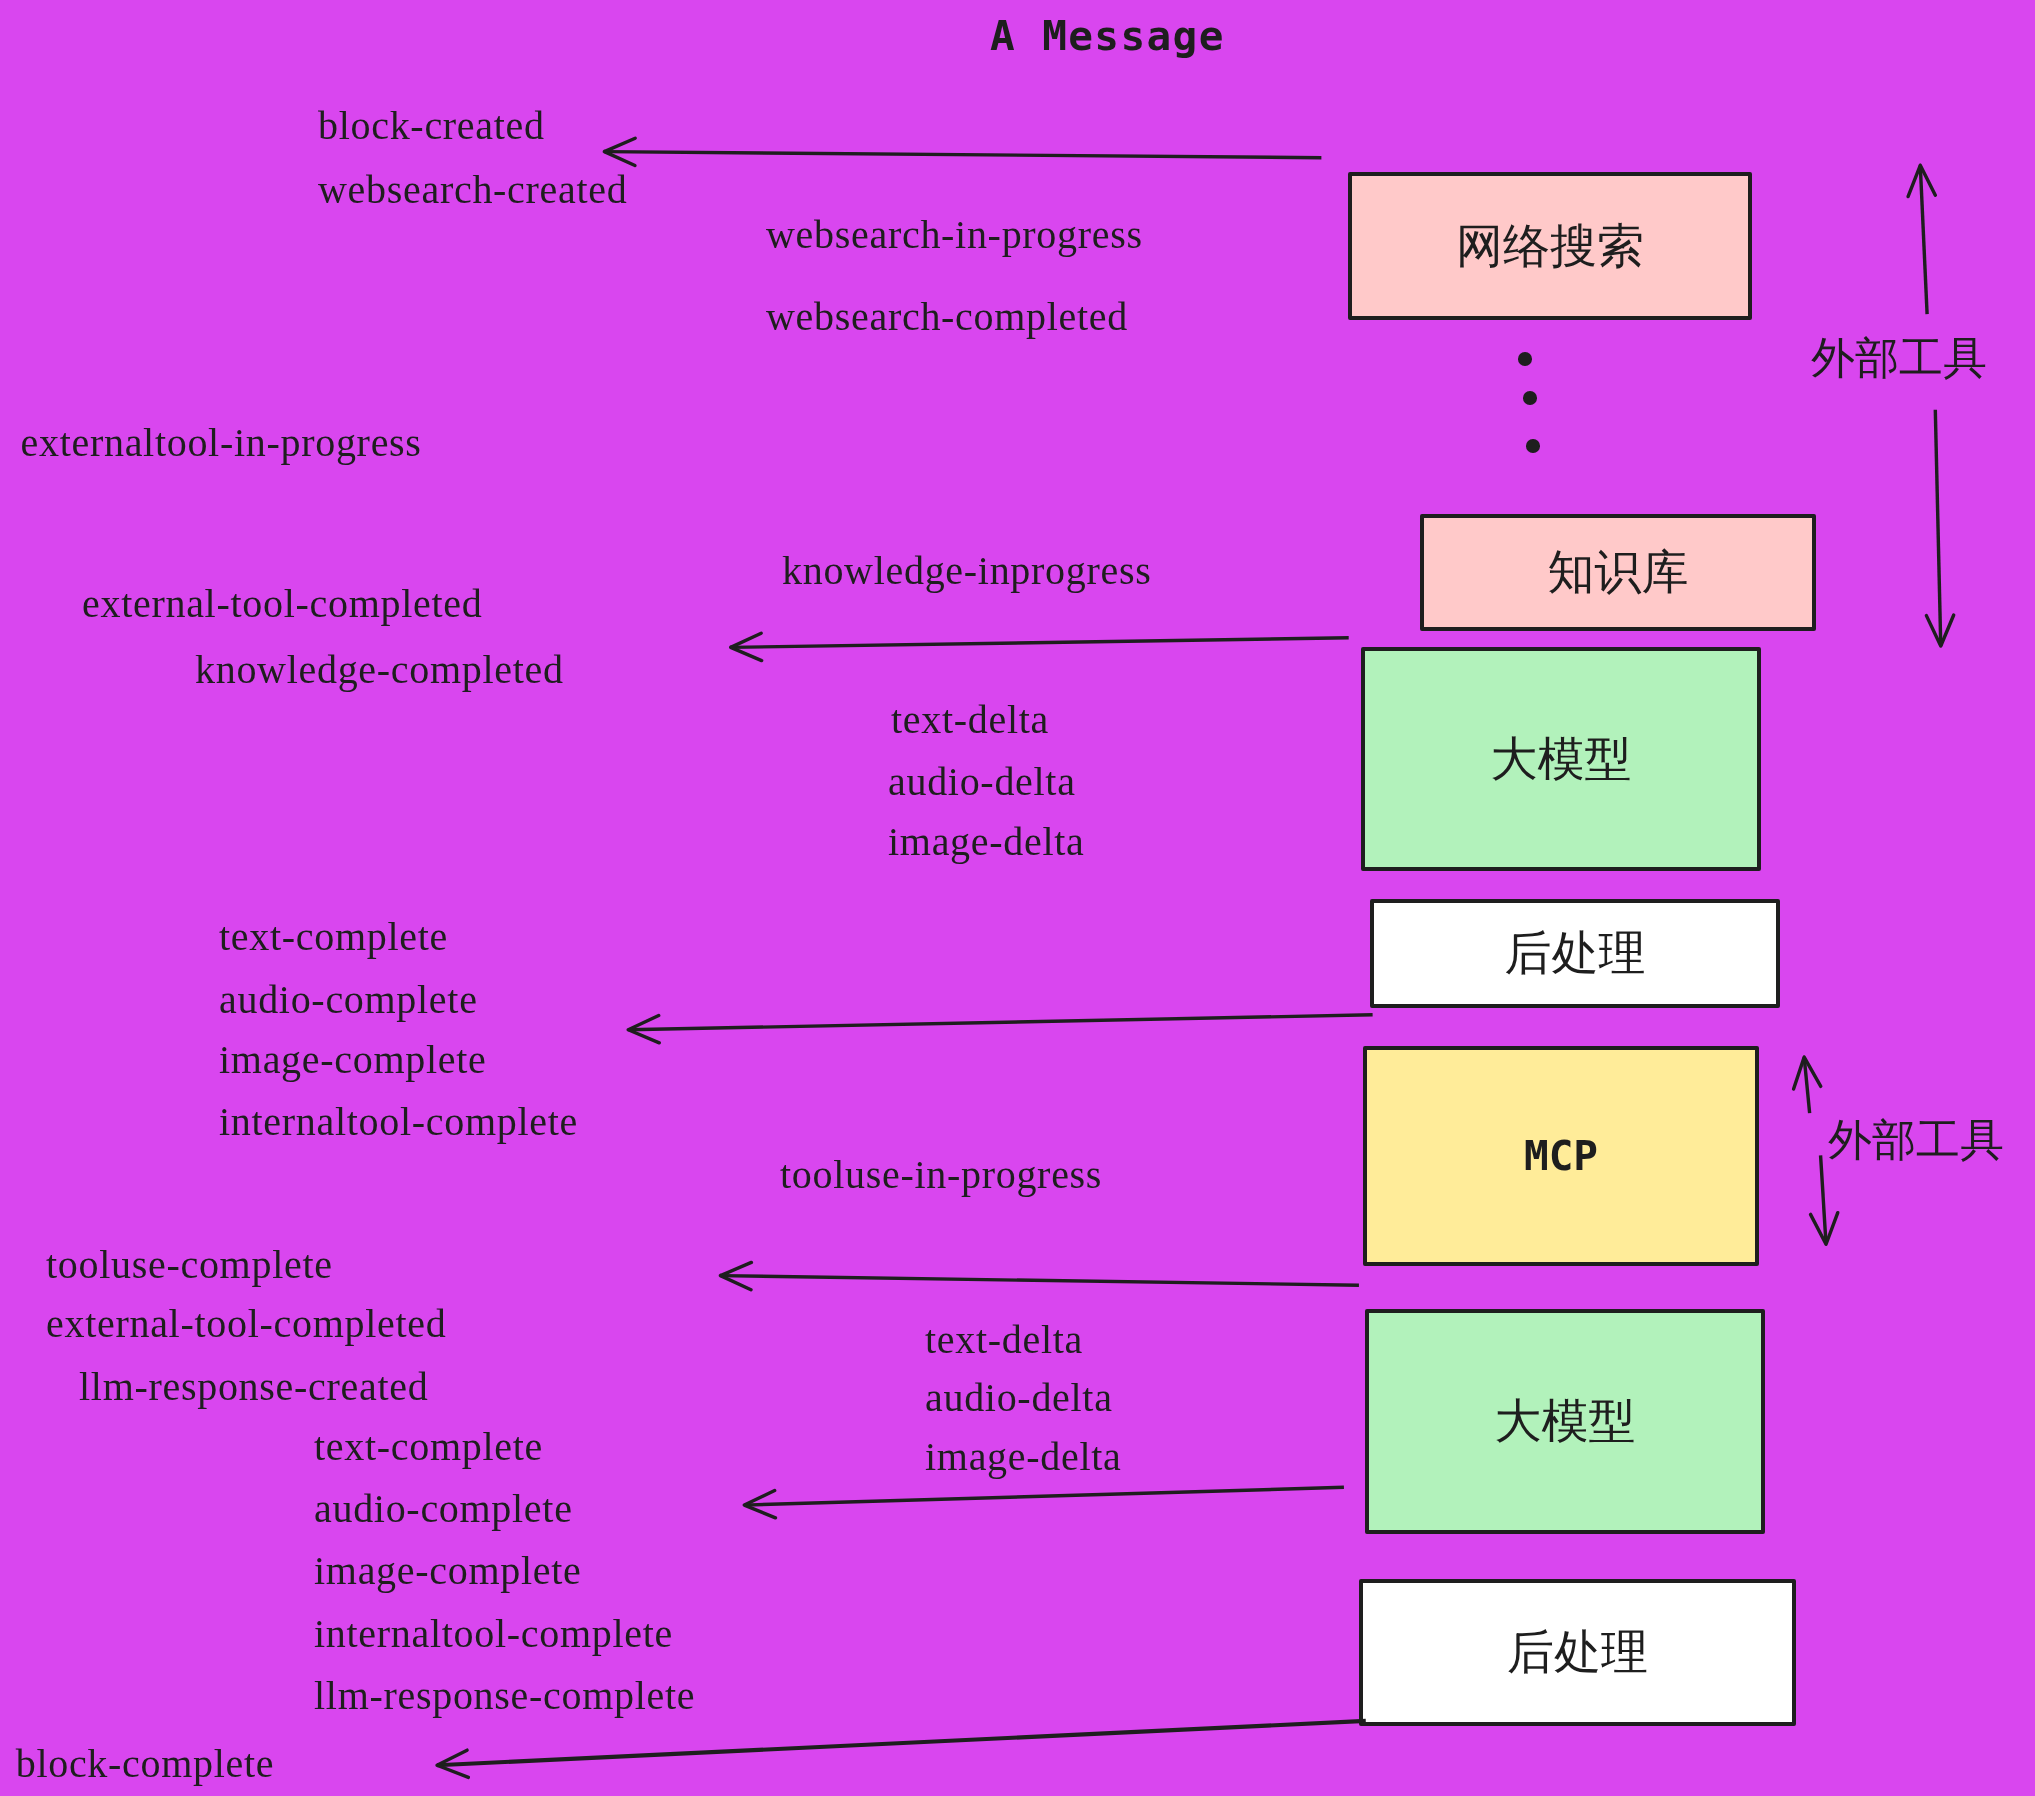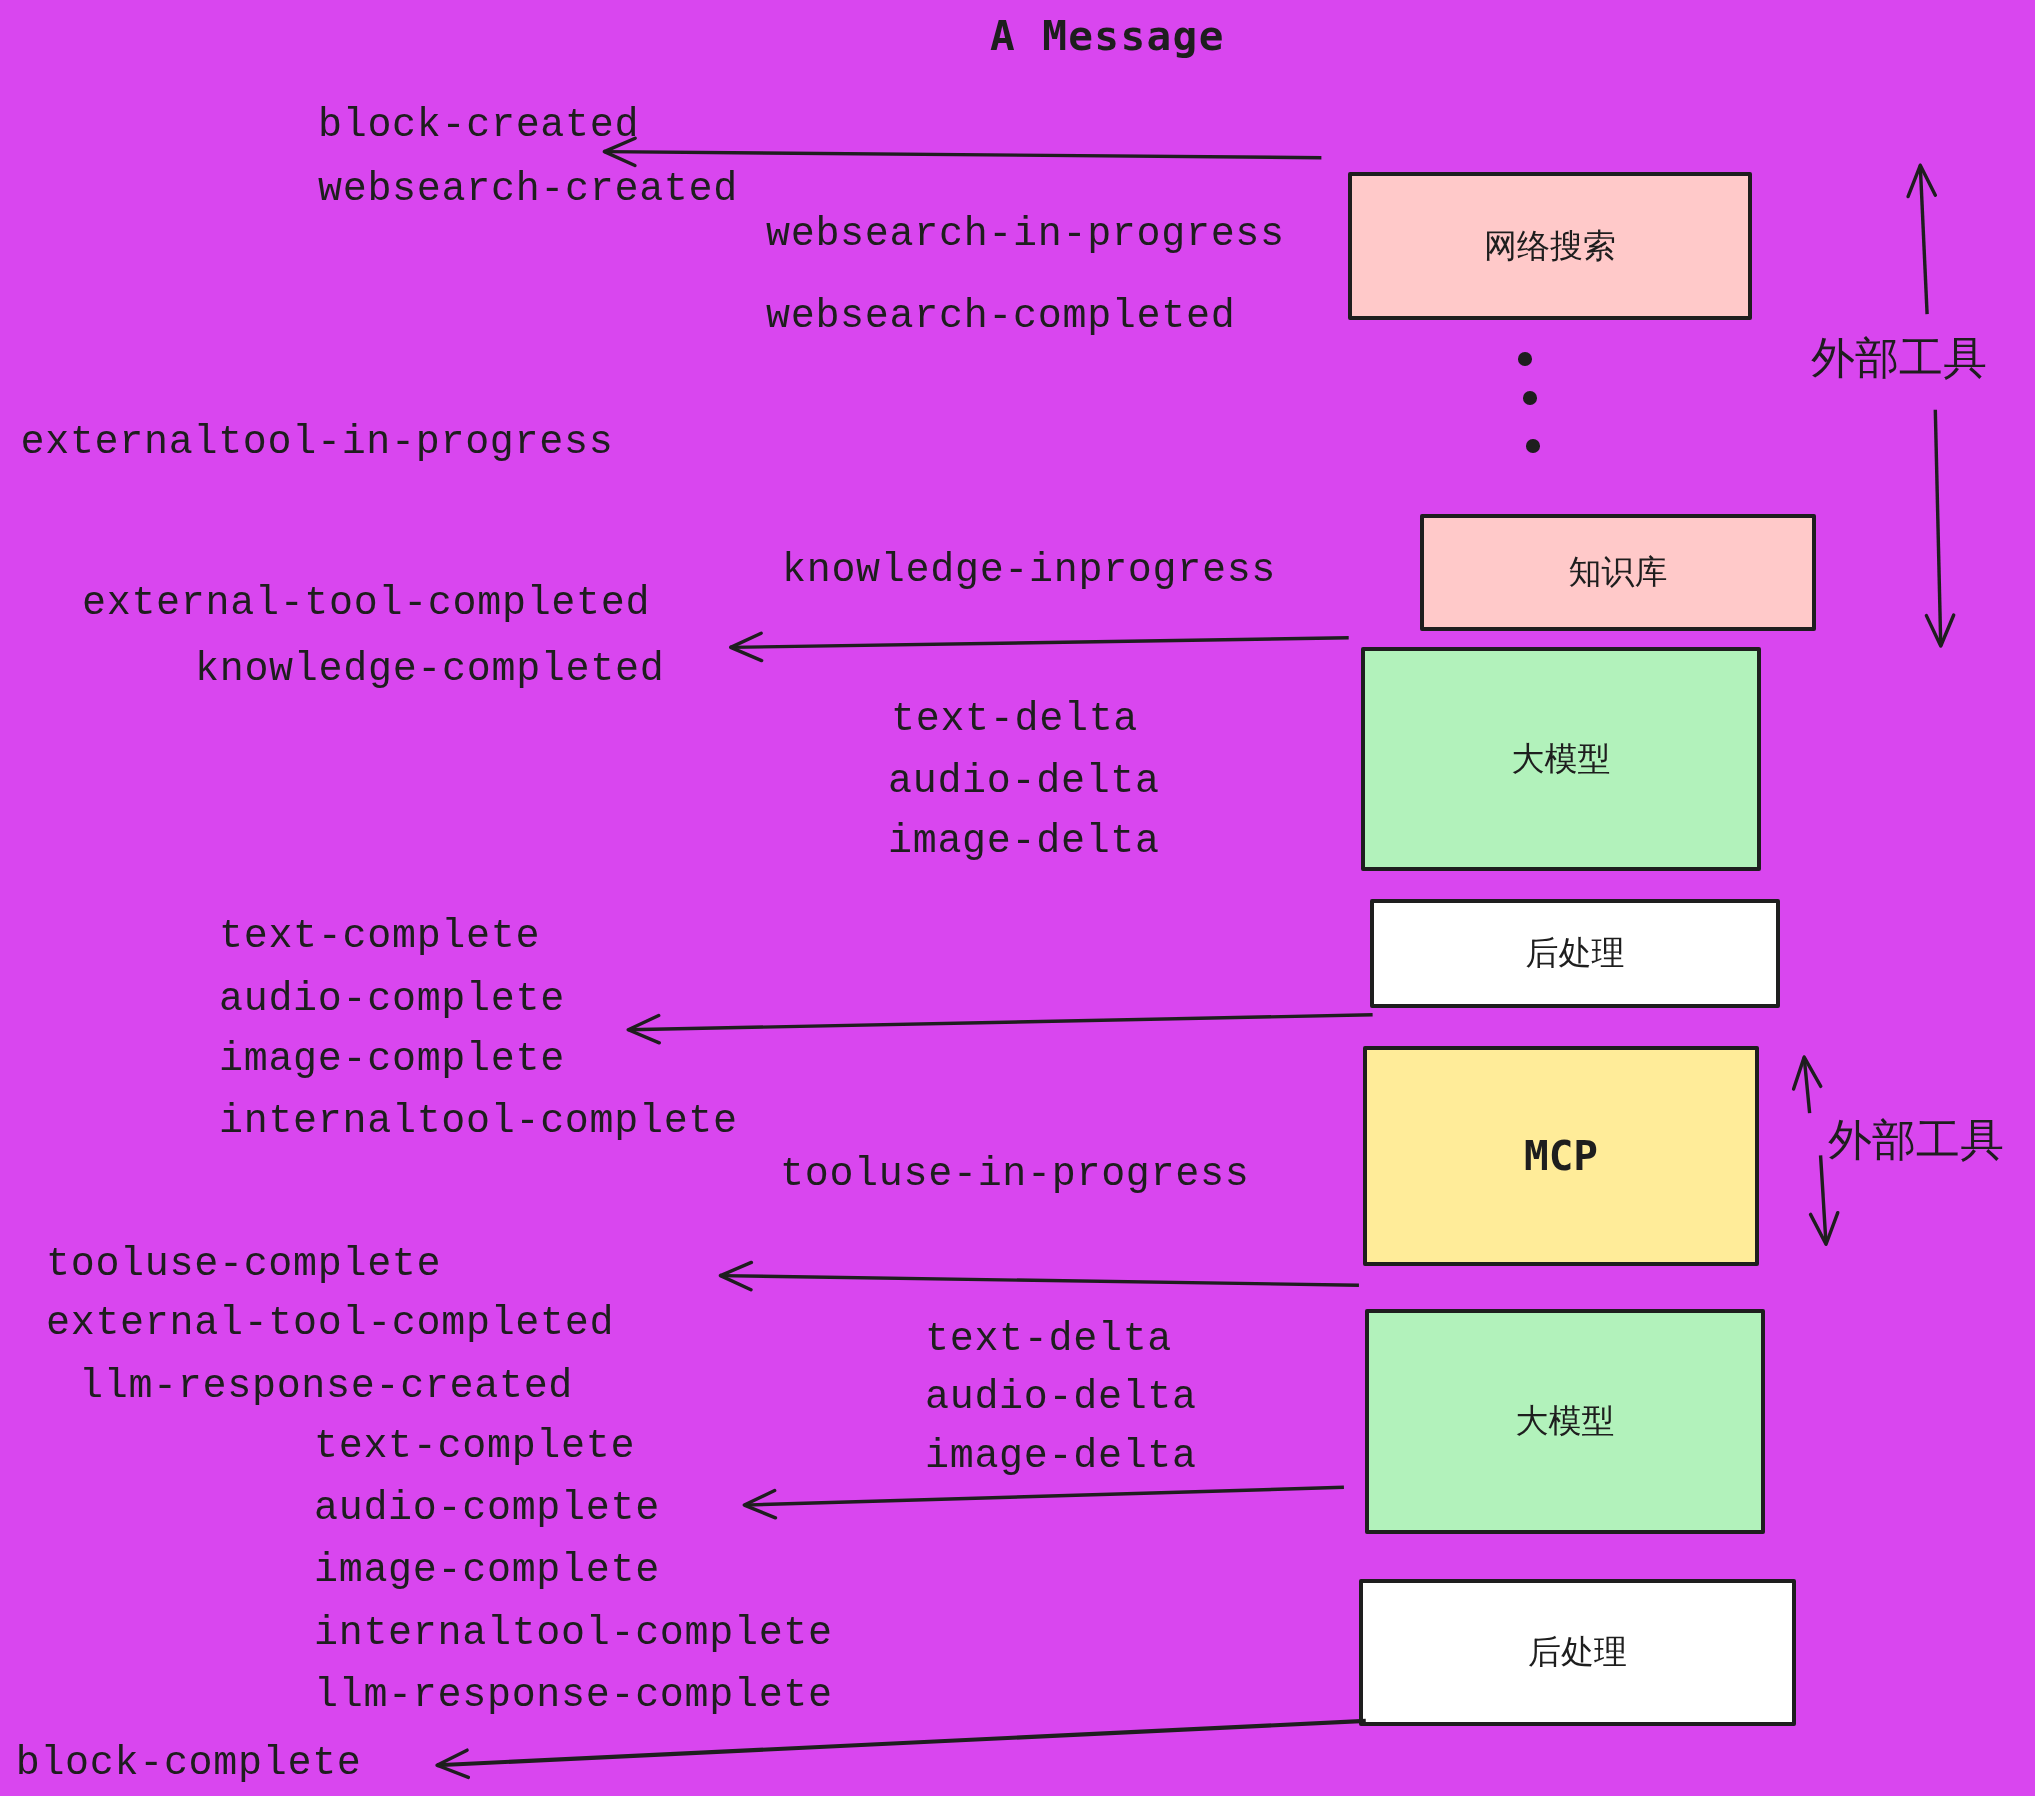--- a/index.html
+++ b/index.html
@@ -7,21 +7,21 @@
     position:relative;
     width:2035px;
     height:1796px;
     background:#d946ef;
     overflow:hidden;
     font-family:"DejaVu Sans Mono", monospace;
     color:#1e1e1e;
   }
   .evt{
     position:absolute;
-    font-family:Liberation Mono, monospace;
+    font-family:Liberation Serif, serif;
     font-size:40px;
     letter-spacing:0.7px;
     line-height:49px;
     white-space:nowrap;
     color:#1e1e1e;
   }
   .title{
     position:absolute;
     font-family:"DejaVu Sans Mono", monospace;
     font-size:41px;
@@ -34,21 +34,21 @@
     position:absolute;
     border:4.1px solid #1e1e1e;
     border-radius:2px;
     display:flex;
     align-items:center;
     justify-content:center;
     box-sizing:border-box;
   }
   .box-label{
     font-family:"DejaVu Sans", "Liberation Sans", sans-serif;
-    font-size:33px;
+    font-size:47px;
     color:#1e1e1e;
     white-space:nowrap;
   }
   .box-label.mono{
     font-family:"DejaVu Sans Mono", monospace;
     font-size:41px;
     font-weight:bold;
   }
   .side-label{
     position:absolute;

